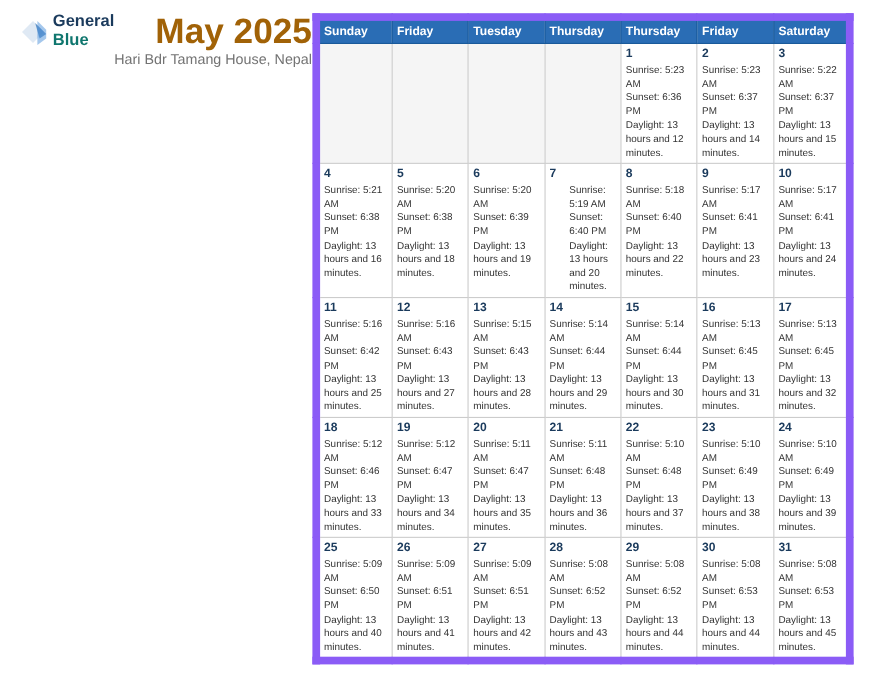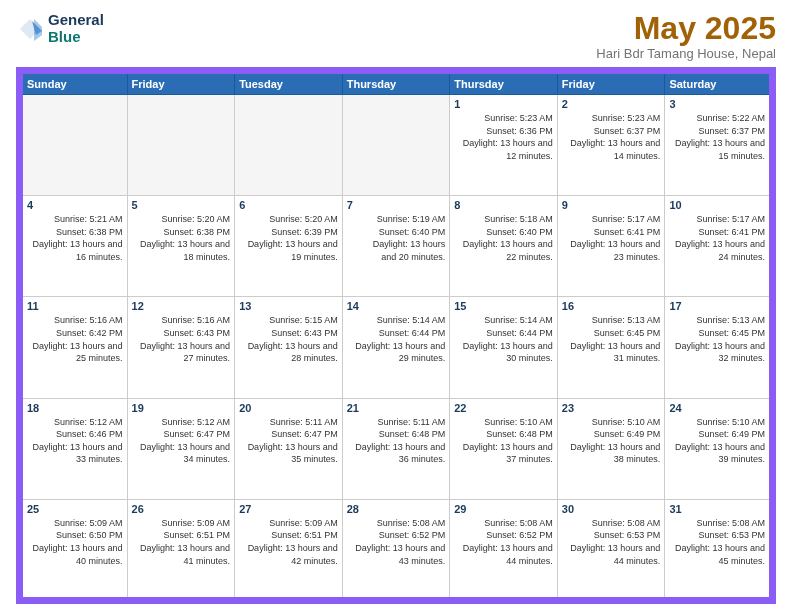--- a/index.html
+++ b/index.html
@@ -8,21 +8,21 @@
       height: 612px;
       font-family: Arial, Helvetica, sans-serif;
       background: #fff;
       overflow: hidden;
     }
     .page {
       width: 792px;
       height: 612px;
       padding: 12px 16px 8px 16px;
       display: flex;
-      flex-direction: column;
+      flex-direction: row;
     }
     .header {
       display: flex;
       justify-content: space-between;
       align-items: flex-start;
       margin-bottom: 6px;
     }
     .logo {
       display: flex;
       align-items: center;
@@ -87,21 +87,20 @@
       font-size: 11px;
       font-weight: bold;
       color: #1a3a5c;
       display: block;
       margin-bottom: 2px;
     }
     .day-info {
       font-size: 9px;
       color: #333;
       line-height: 1.4;
-      text-align: right;
     }
   </style>
 </head>
 <body>
 
 <div class="page">
   <div class="header">
     <div class="logo">
       <svg class="logo-icon" viewBox="0 0 28 28">
         <rect x="0" y="0" width="28" height="28" fill="white"></rect>

